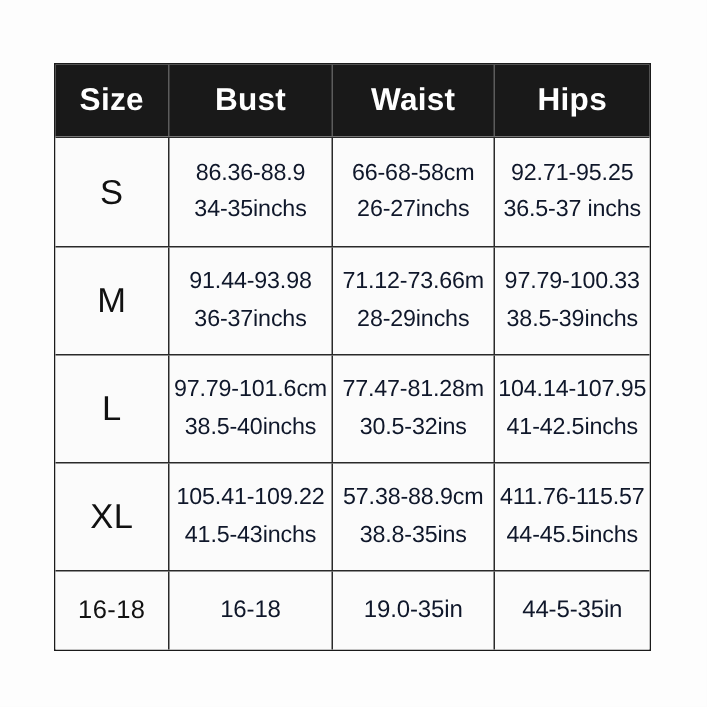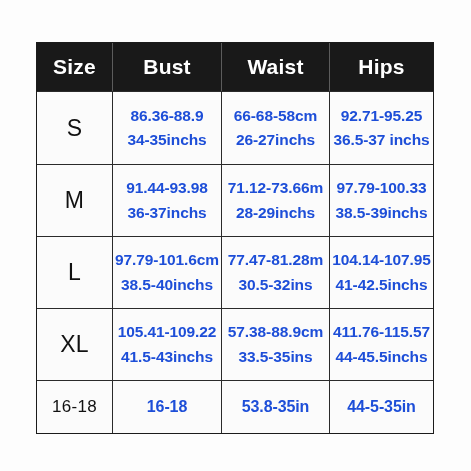--- a/index.html
+++ b/index.html
@@ -92,24 +92,23 @@
     font-size: 23px;
     color: #111111;
     letter-spacing: 0.3px;
   }
   .size-label.small {
     font-size: 17px;
   }
 
   .meas {
     font-size: 15.5px;
-    color: #1d4ed8;
+    color: #0f172a;
     line-height: 1.55;
     letter-spacing: -0.1px;
-    font-weight: bold;
   }
   .meas.single {
     font-size: 16px;
   }
 </style>
 </head>
 <body>
 
 <div class="page">
 
@@ -179,37 +178,37 @@
     <div class="trow r-xl">
       <div class="cell c-size">
         <span class="size-label">XL</span>
       </div>
       <div class="cell c-bust">
         <span class="meas">105.41-109.22</span>
         <span class="meas">41.5-43inchs</span>
       </div>
       <div class="cell c-waist">
         <span class="meas">57.38-88.9cm</span>
-        <span class="meas">33.5-35ins</span>
+        <span class="meas">38.8-35ins</span>
       </div>
       <div class="cell c-hips">
         <span class="meas">411.76-115.57</span>
         <span class="meas">44-45.5inchs</span>
       </div>
     </div>
 
     <div class="trow r-last">
       <div class="cell c-size">
         <span class="size-label small">16-18</span>
       </div>
       <div class="cell c-bust">
         <span class="meas single">16-18</span>
       </div>
       <div class="cell c-waist">
-        <span class="meas single">53.8-35in</span>
+        <span class="meas single">19.0-35in</span>
       </div>
       <div class="cell c-hips">
         <span class="meas single">44-5-35in</span>
       </div>
     </div>
 
   </div>
 </div>
 
 </body></html>

